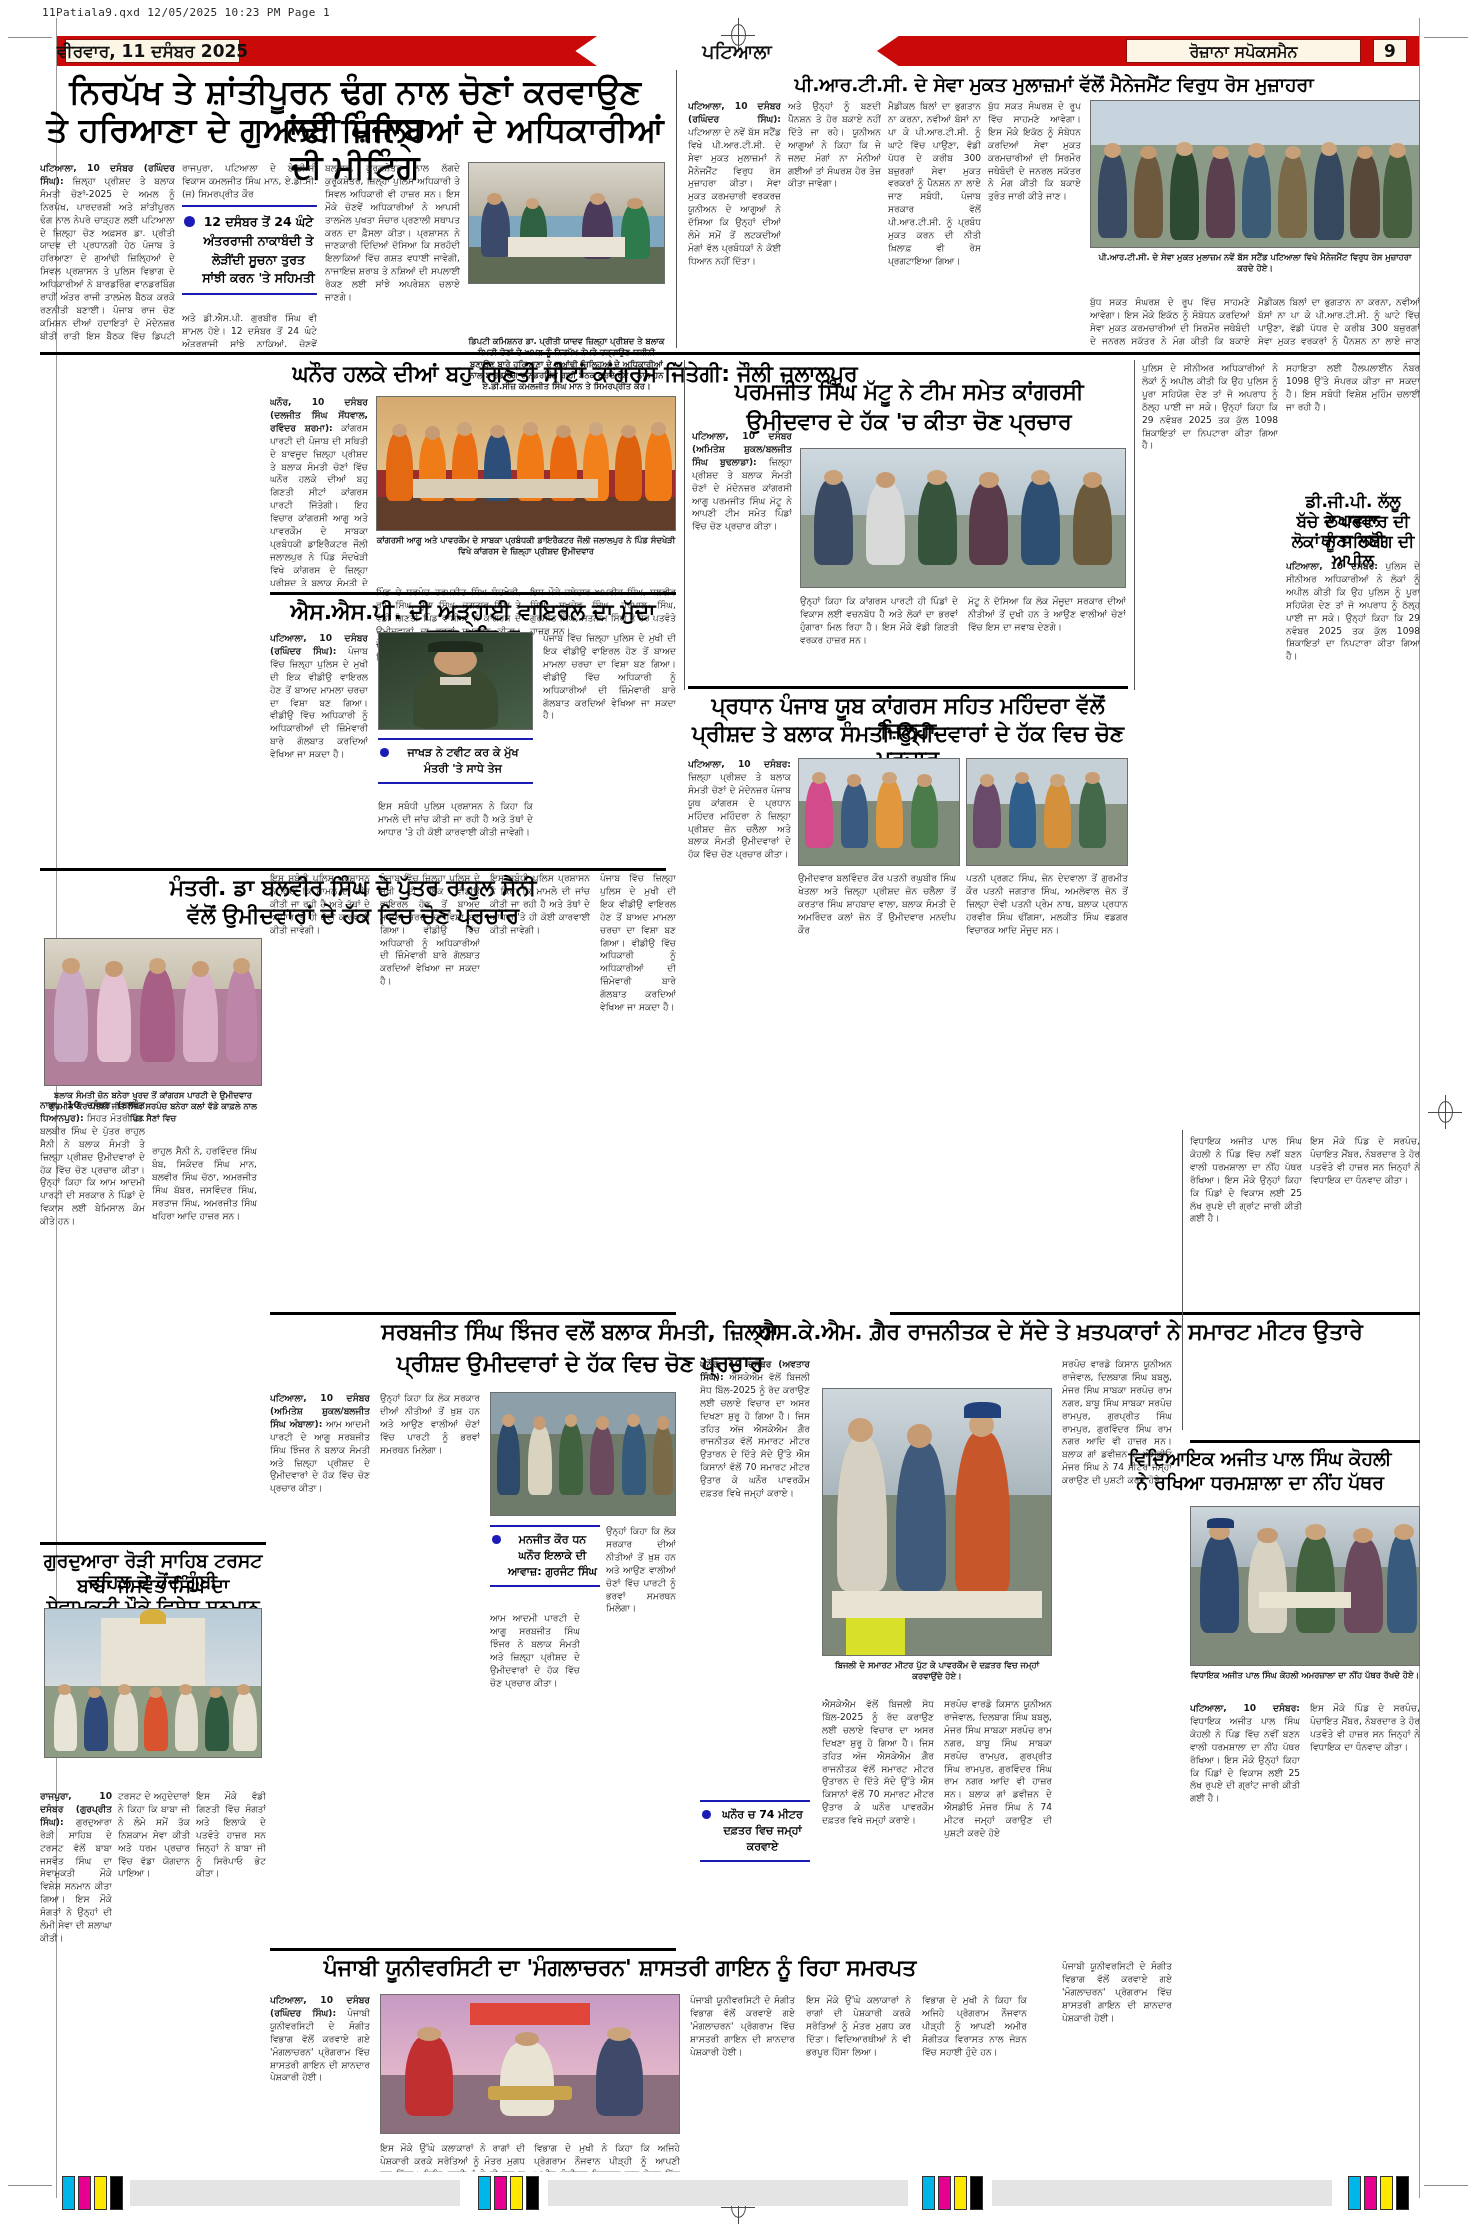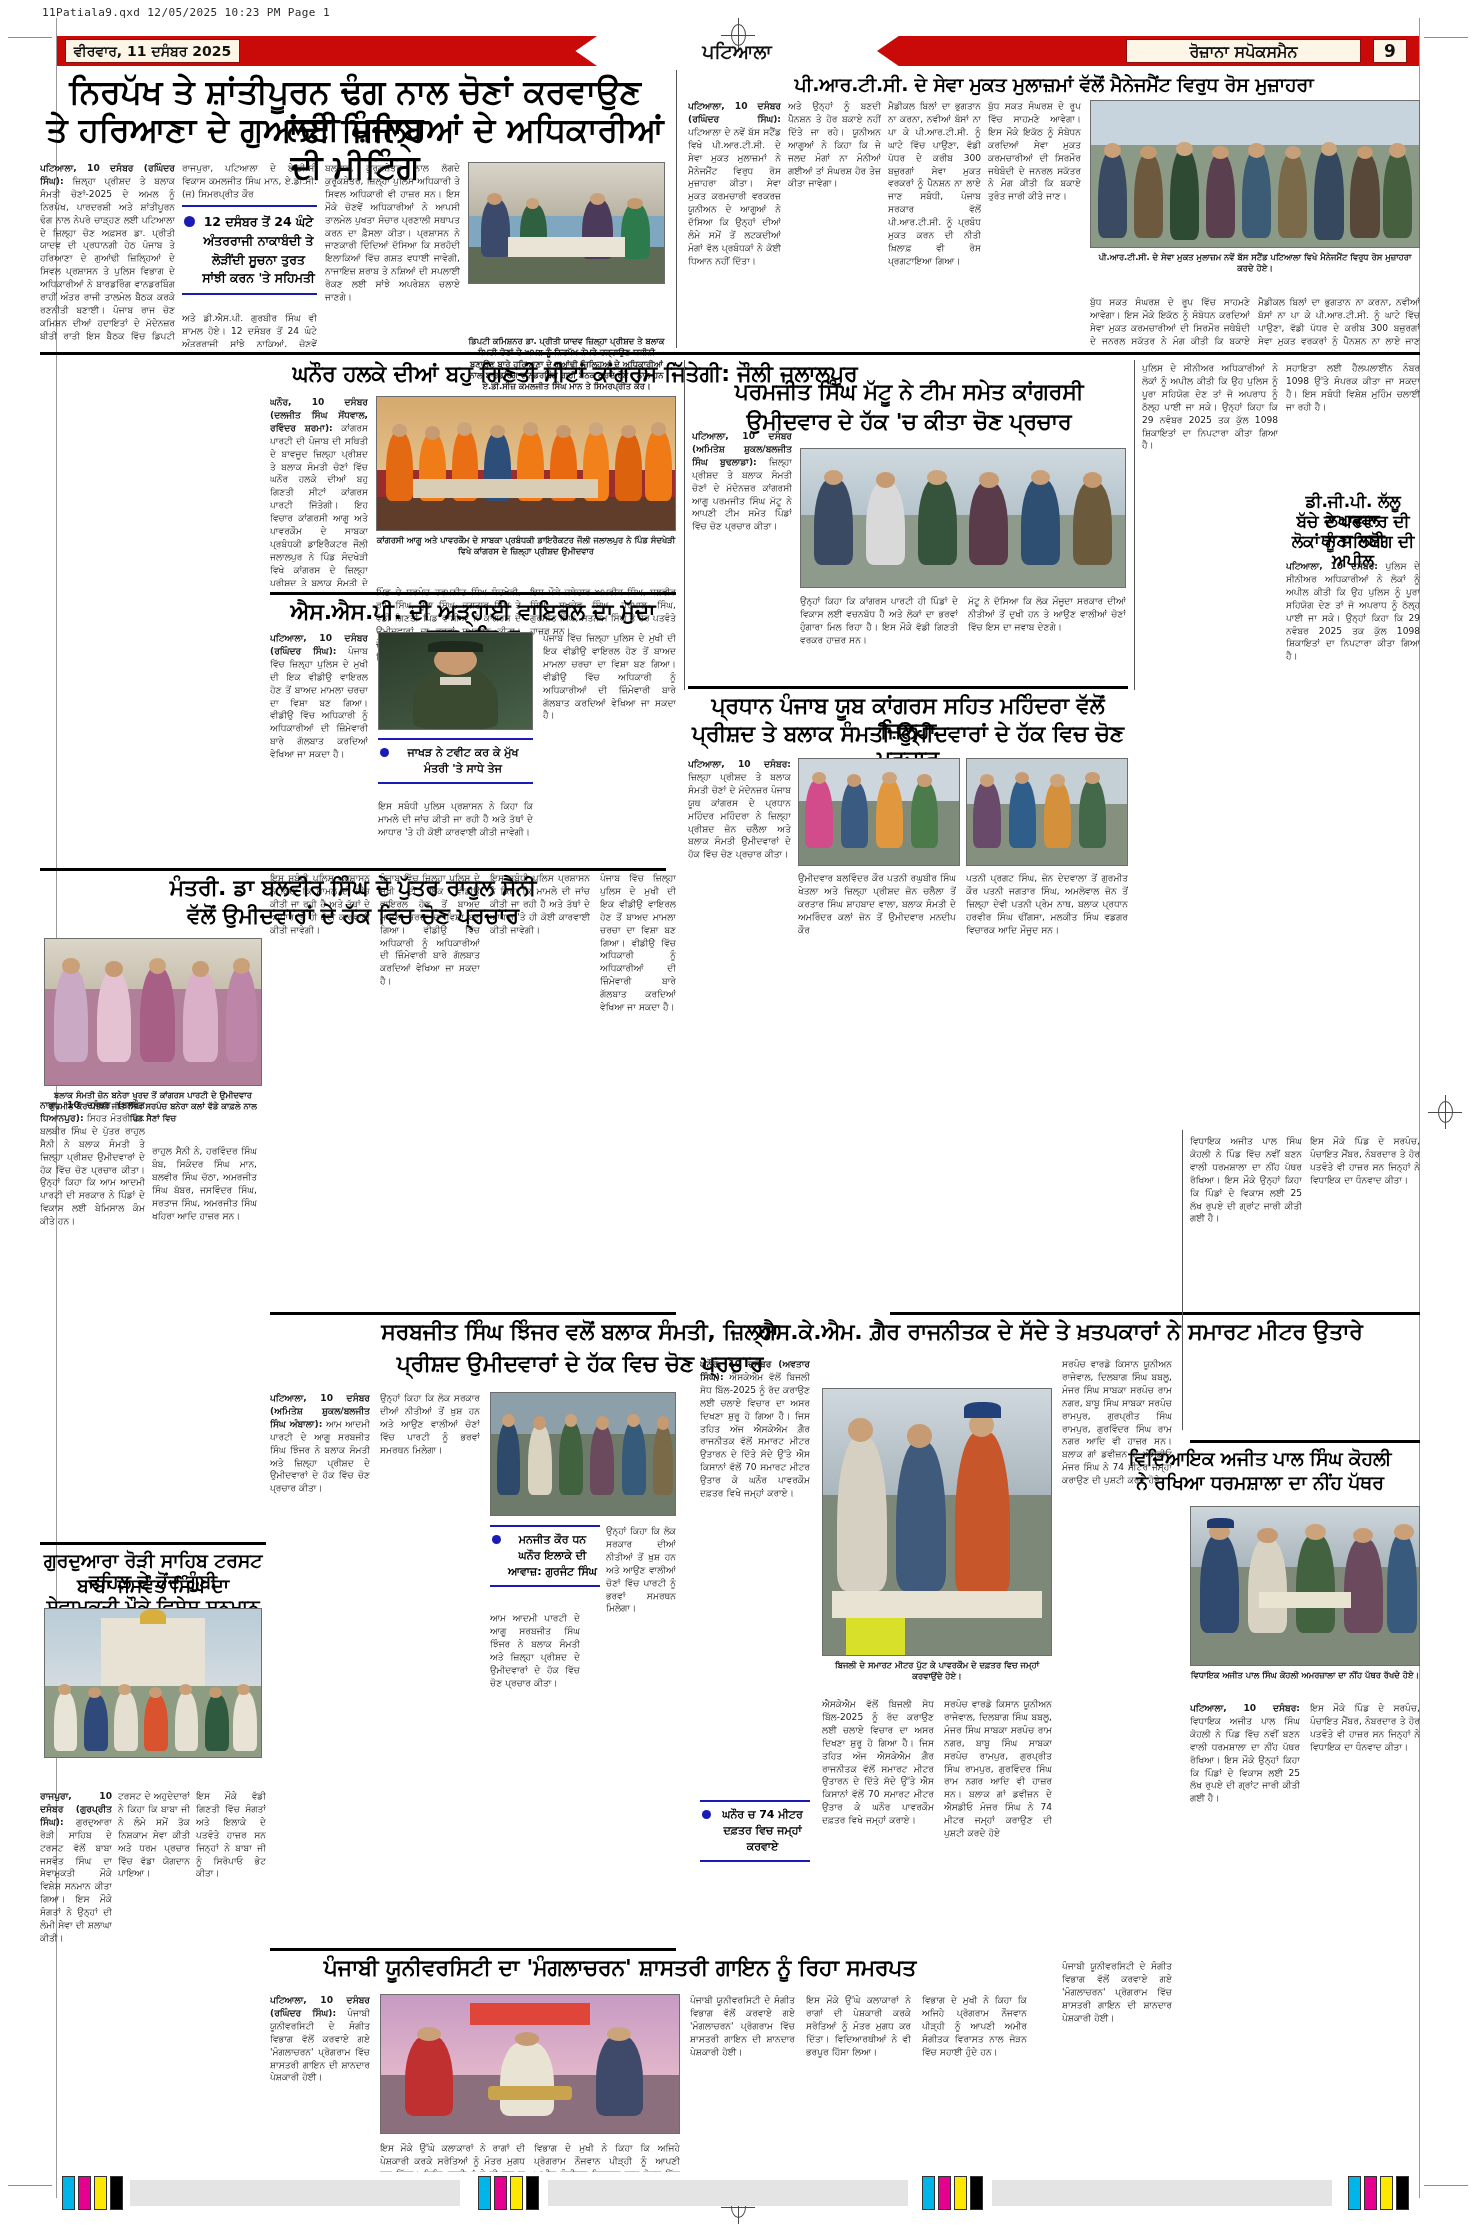--- a/index.html
+++ b/index.html
@@ -42,21 +42,21 @@
   .mh-band {
     position:absolute; top:0; height:30px; background:#c90a09;
   }
   .mh-left  { left:0; width:540px; clip-path:polygon(0 0,100% 0,96% 50%,100% 100%,0 100%); }
   .mh-right { left:820px; width:542px; clip-path:polygon(4% 0,100% 0,100% 100%,4% 100%,0 50%); }
   .mh-datebox {
     position:absolute; left:8px; top:3px; width:175px; height:24px;
     background:#fdf6e6; border:1.5px solid #8a1010;
     display:flex; align-items:center; justify-content:center;
   }
-  .mh-date { font-size:14px; font-weight:bold; color:#111; white-space:nowrap; }
+  .mh-date { font-size:17px; font-weight:bold; color:#111; white-space:nowrap; }
   .mh-city {
     position:absolute; left:540px; width:280px; top:0; height:30px;
     display:flex; align-items:center; justify-content:center;
     font-size:19px; font-weight:bold; color:#111;
   }
   .mh-brandbox {
     position:absolute; right:58px; top:3px; width:235px; height:24px;
     background:#fdf6e6; border:1.5px solid #8a1010;
     display:flex; align-items:center; justify-content:center;
   }

